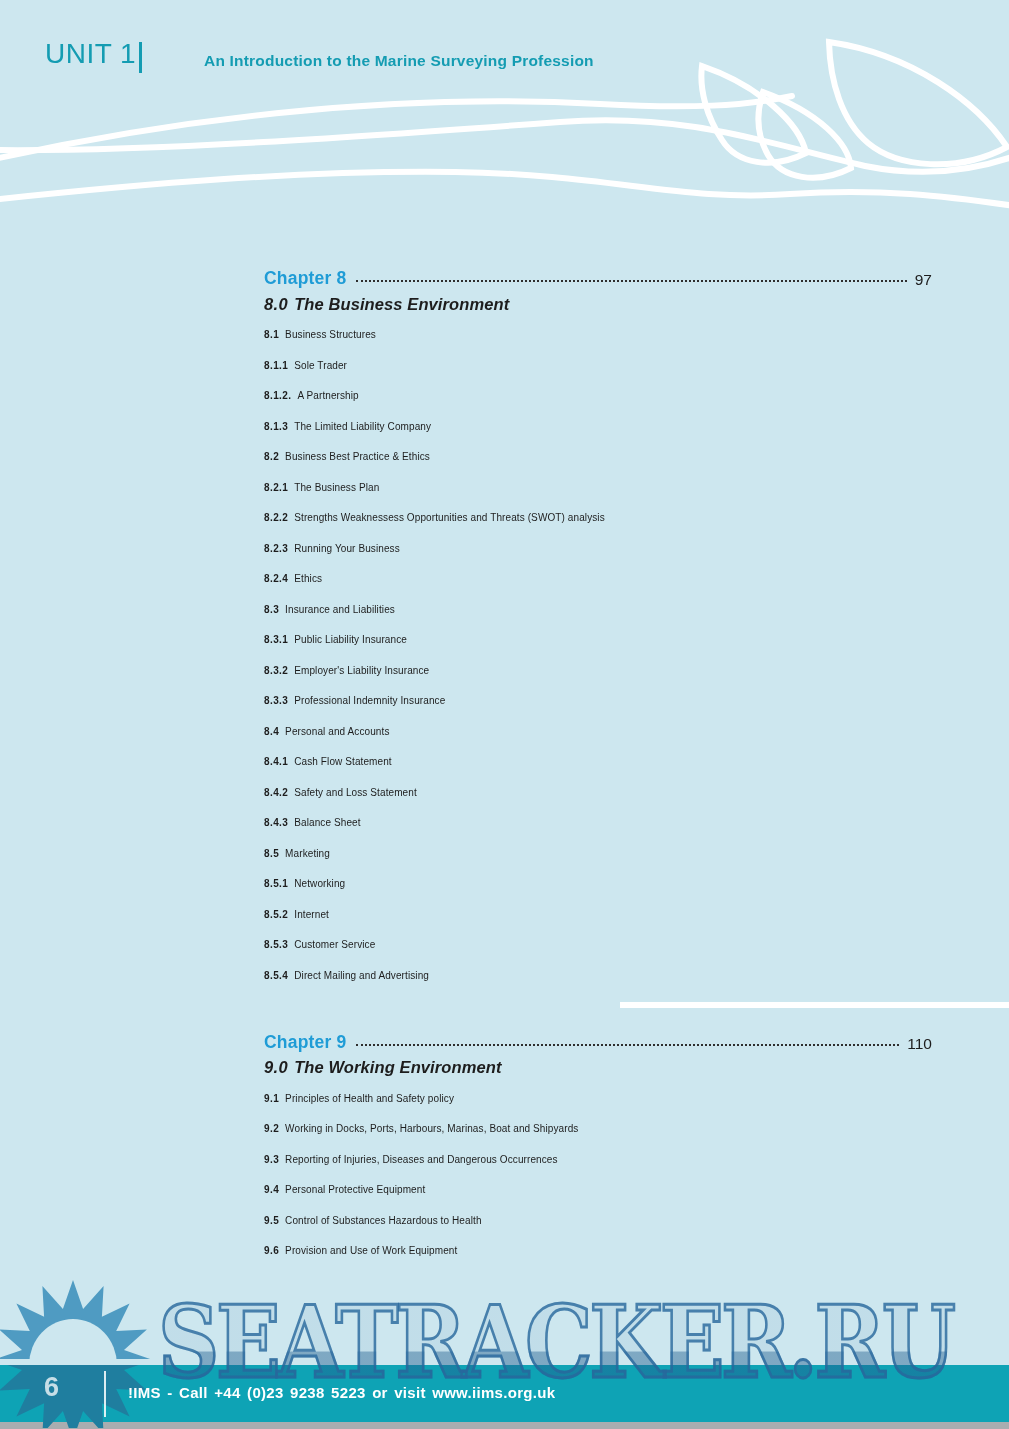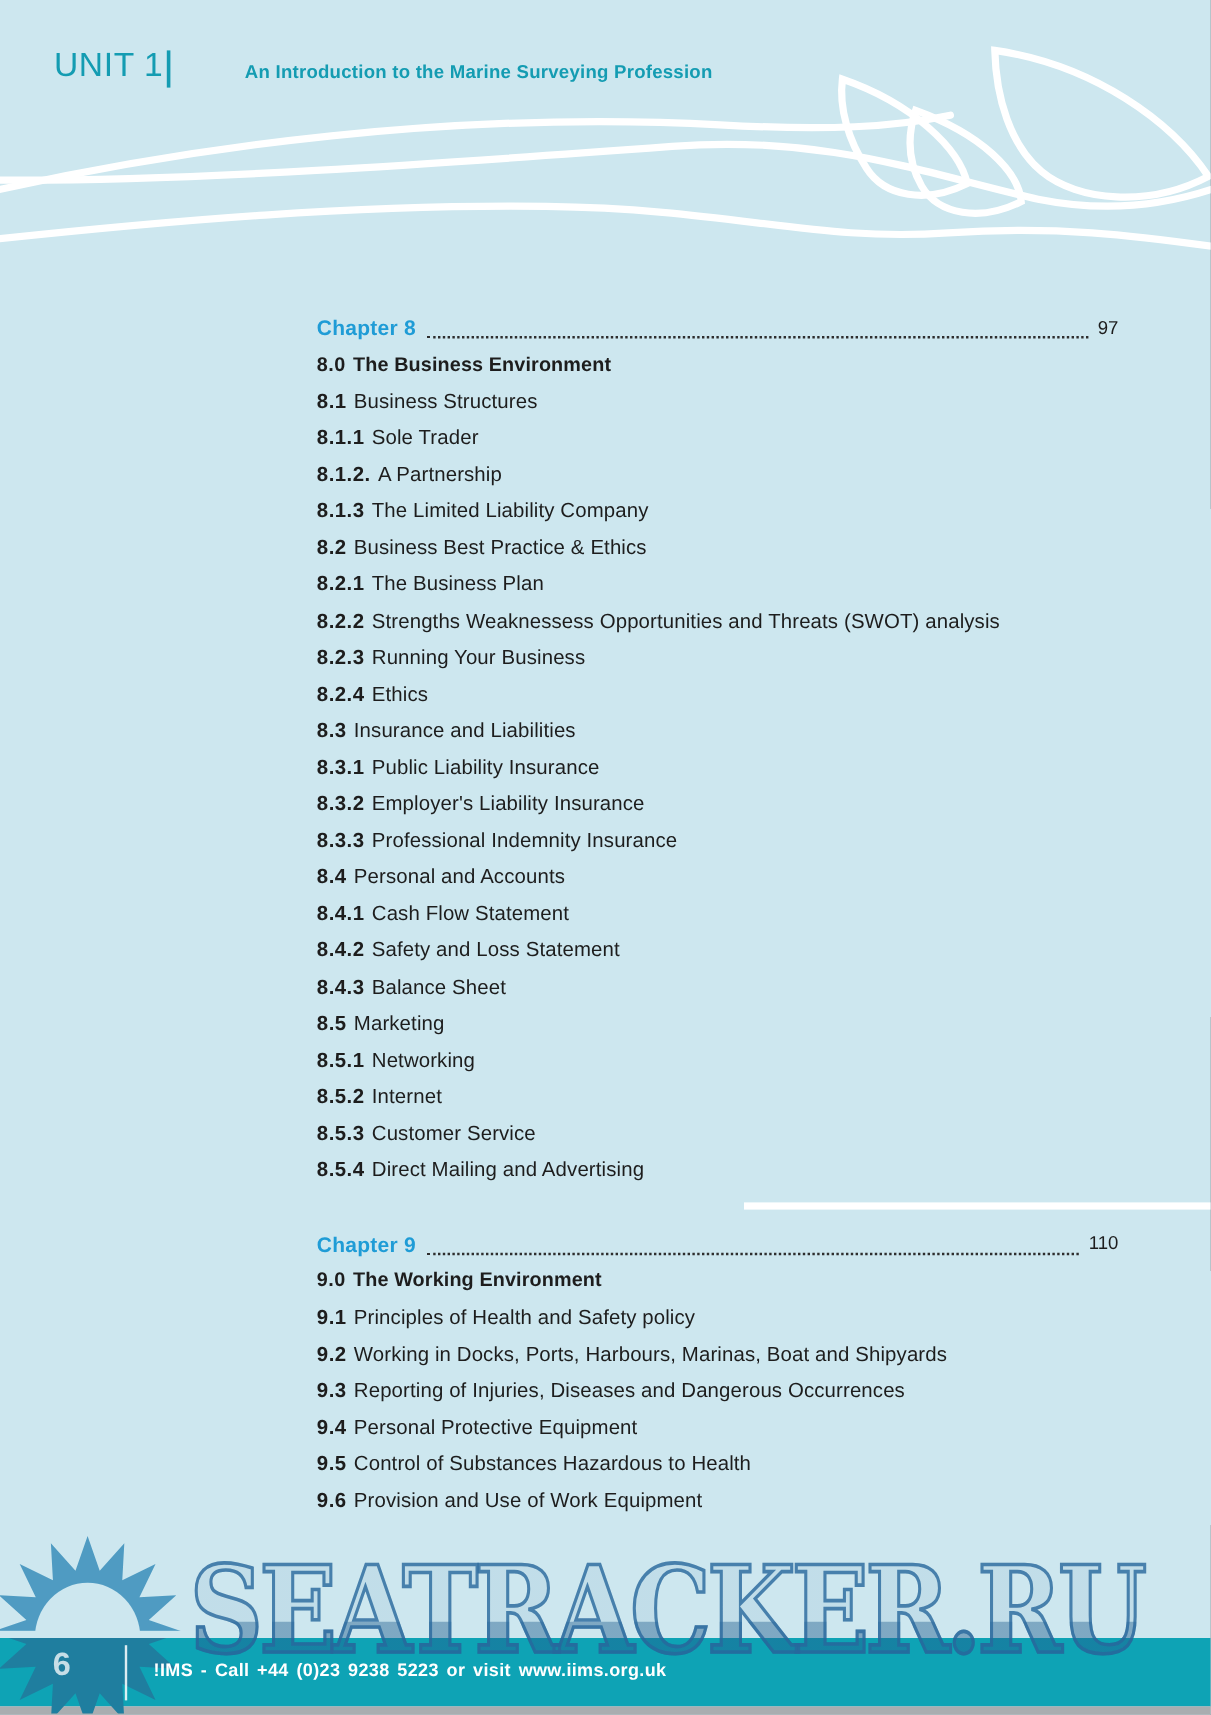--- a/index.html
+++ b/index.html
@@ -11,30 +11,30 @@
   
   .waves{position:absolute;left:0;top:0;width:1009px;height:235px;pointer-events:none;}
   .unit-label{position:absolute;left:45px;top:38px;font-size:28px;font-weight:normal;
     color:var(--header_teal,#149cb2);letter-spacing:.5px;}
   .header-divider{position:absolute;left:139px;top:42px;width:3px;height:31px;
     background:var(--header_teal,#149cb2);}
   .header-subtitle{position:absolute;left:156px;top:52px;font-size:15.5px;font-weight:bold;
     color:var(--header_teal,#149cb2);letter-spacing:.2px;margin-left:48px;}
   
   .toc{position:absolute;left:264px;top:258px;width:668px;color:var(--body_text,#1d1d1d);}
-  .toc-chapter-row{display:flex;height:31px;align-items:center;}
+  .toc-chapter-row{display:flex;height:31px;align-items:flex-end;}
   .chapter-label{font-weight:bold;font-size:17.5px;color:var(--chapter_blue,#1f9cd6);
     white-space:nowrap;letter-spacing:.2px;}
   .leader{flex:1;align-self:flex-end;margin:0 8px 7px 9px;height:0;
     border-bottom:2px dotted #2e2e2e;}
   .chapter-page{font-size:15.5px;white-space:nowrap;}
-  .toc-item{height:30.5px;display:flex;align-items:center;font-size:17px;white-space:nowrap;}
+  .toc-item{height:30.5px;display:flex;align-items:center;font-size:10px;white-space:nowrap;}
   .toc-item .num{font-weight:bold;margin-right:6px;letter-spacing:.4px;}
   .toc-item .title{letter-spacing:.1px;}
-  .toc-item.bold{font-weight:bold;font-size:16.5px;}
+  .toc-item.bold{font-weight:bold;font-size:16.5px;font-style:italic;}
   .chapter-gap{height:31px;}
   .section-divider{position:absolute;left:620px;top:1002px;width:389px;height:6px;background:#fff;}
   
   .footer-band{position:absolute;left:0;top:1365px;width:1009px;height:57px;
     background:var(--footer_band,#0ea3b5);}
   .bottom-strip{position:absolute;left:0;top:1422px;width:1009px;height:7px;background:#a9adb0;}
   .sun{position:absolute;left:-7px;top:1278px;width:170px;height:150px;}
   .footer-page-number{position:absolute;left:44px;top:1372px;font-size:27px;font-weight:bold;
     color:rgba(255,255,255,.75);}
   .footer-sep{position:absolute;left:104px;top:1371px;width:2px;height:46px;

